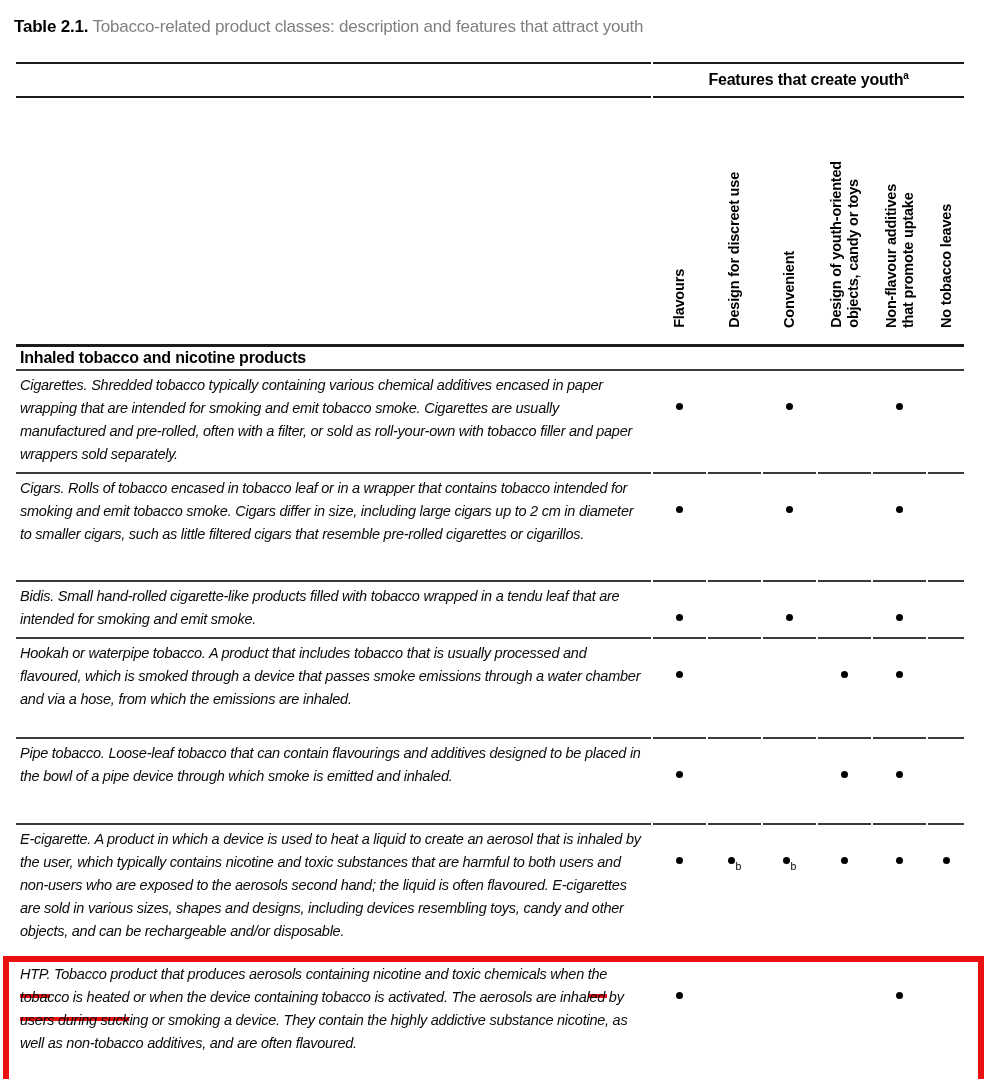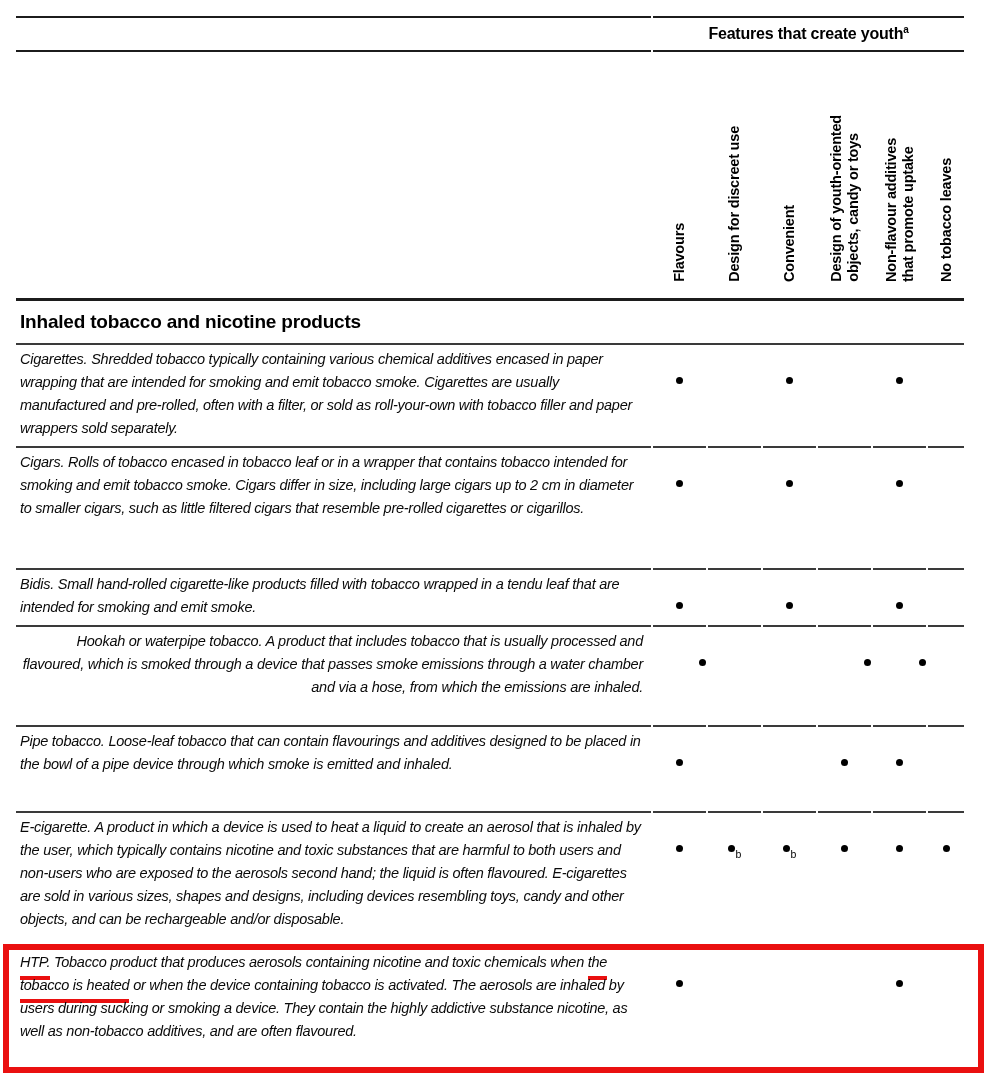--- a/index.html
+++ b/index.html
@@ -58,23 +58,23 @@
     font-size:14.5px;
     line-height:17px;
     letter-spacing:-0.2px;
     text-align:left;
     color:#000;
   }
   
   .section-header{
     text-align:left;
     font-weight:700;
-    font-size:19px;
+    font-size:16px;
     letter-spacing:-0.2px;
-    height:47px;
+    height:27px;
     vertical-align:middle;
     padding-left:4px;
     border-top:3px solid var(--rule-dark);
     border-bottom:2px solid var(--rule-mid);
     color:#000;
   }
   
   tbody td{
     border-bottom:2px solid var(--rule-mid);
     vertical-align:top;
@@ -86,57 +86,60 @@
     letter-spacing:-0.25px;
     padding:3px 8px 6px 4px;
     color:var(--ink);
     font-style:italic;
   }
   td.mark{
     text-align:center;
     padding-top:26px;
   }
   tbody tr:nth-child(1) td{height:96px;}
-  tbody tr:nth-child(2) td{height:122px;}
+  tbody tr:nth-child(2) td{height:108px;}
   tbody tr:nth-child(3) td{height:49px;margin-top:15px;}
-  tbody tr:nth-child(4) td{height:100px;text-align:right;}
+  tbody tr:nth-child(4) td{height:100px;}
   tbody tr:nth-child(5) td{height:86px;}
   tbody tr:nth-child(6) td{height:135px;margin-left:40px;}
   tbody tr:nth-child(7) td{height:122px;}
   .dot{
     display:inline-block;
     width:7px;height:7px;
     border-radius:50%;
     background:#000;
     vertical-align:middle;
   }
   .dot-note{
     font-size:10.5px;
     vertical-align:-5px;
     margin-left:1px;
     color:#000;
   }
   .red-underline{
     border-bottom:4px solid var(--red);
-    padding-bottom:6px;
+    padding-bottom:12px;
   }
   .red-box{
     position:absolute;
     left:-13px;
     top:-4px;
     width:981px;
     height:calc(100% + 9px);
     border:6px solid var(--red);
     pointer-events:none;
   }
 </style>
 </head>
 <body>
 
 <div class="page">
+  <div class="title">
+    <span class="title-label">Table 2.1.</span><span class="title-caption"> Tobacco-related product classes: description and features that attract youth</span>
+  </div>
 
   <table>
     <colgroup>
       <col class="c-desc">
       <col class="c-feat">
         <col class="c-feat">
         <col class="c-feat">
         <col class="c-feat">
         <col class="c-feat">
       <col class="c-feat-last">

